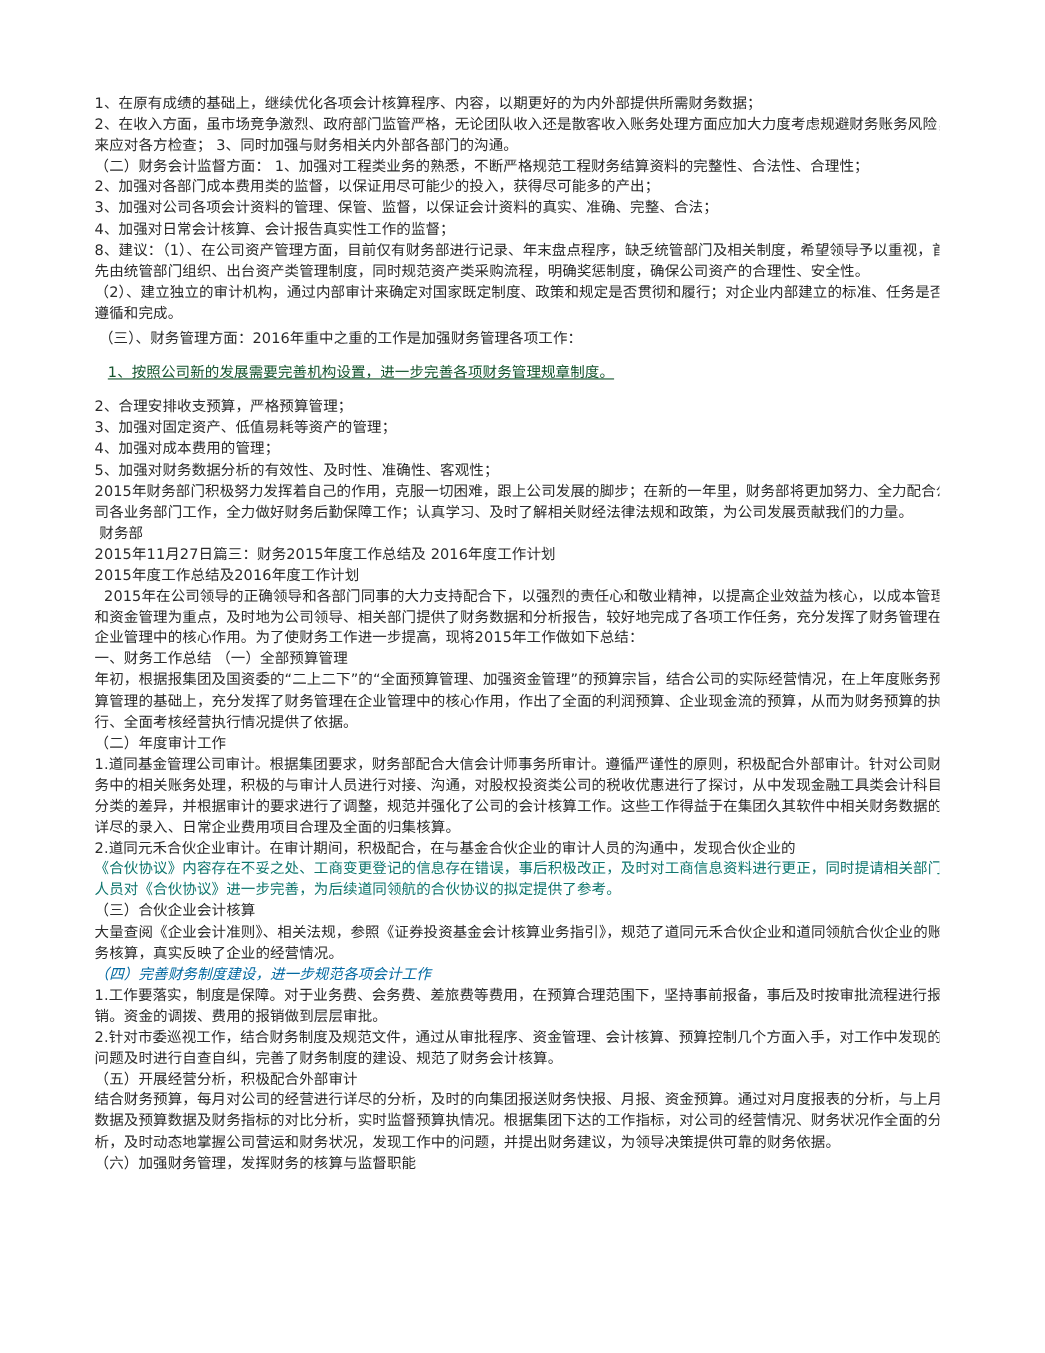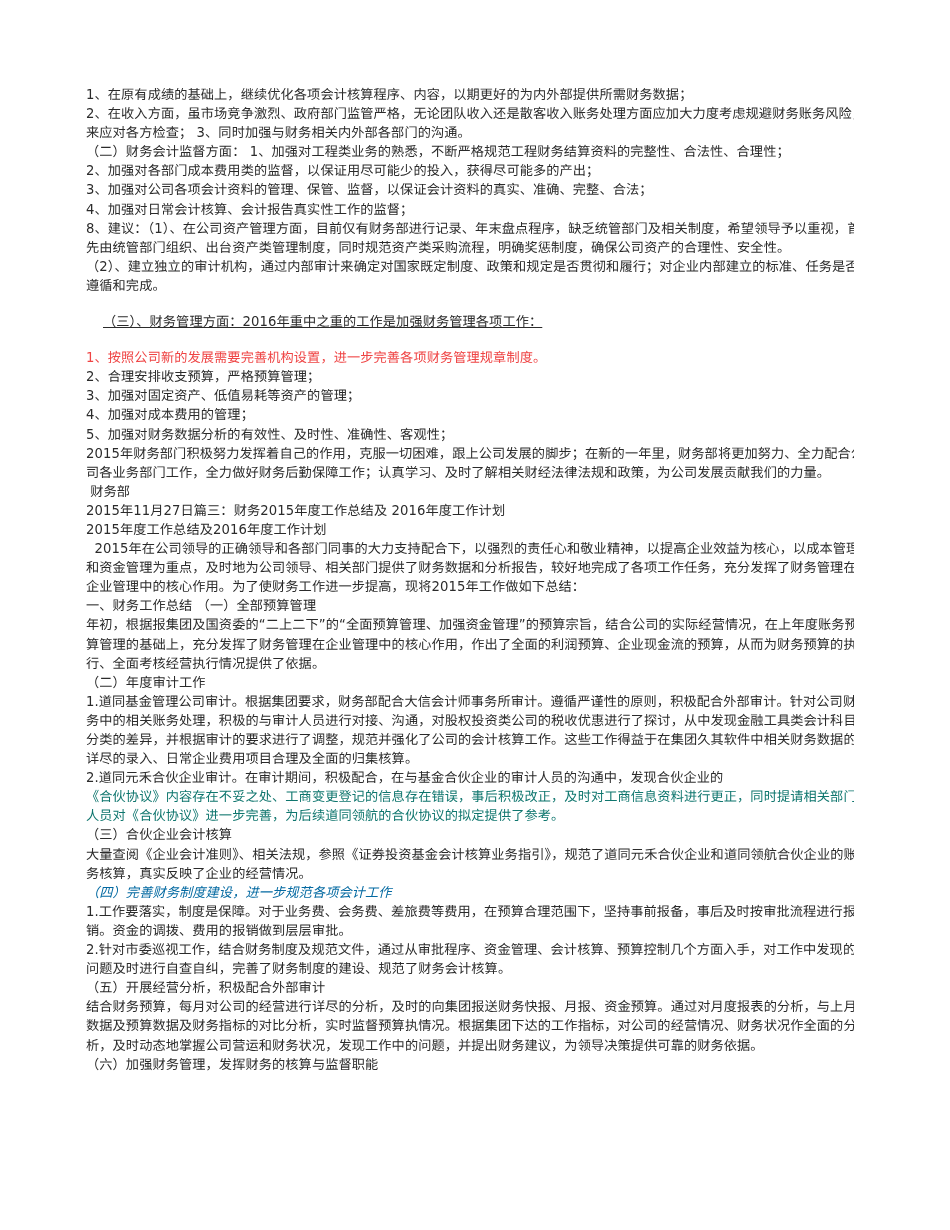--- a/index.html
+++ b/index.html
@@ -42,22 +42,22 @@
 <div class="page" style="background: rgb(255, 255, 255);">
   <div class="doc-body" id="doc-body">
       <p class="line" style="margin: 0px; color: rgb(43, 43, 43);">1、在原有成绩的基础上，继续优化各项会计核算程序、内容，以期更好的为内外部提供所需财务数据；</p>
       <p class="line" style="margin: 0px; color: rgb(43, 43, 43);">2、在收入方面，虽市场竞争激烈、政府部门监管严格，无论团队收入还是散客收入账务处理方面应加大力度考虑规避财务账务风险，来应对各方检查； 3、同时加强与财务相关内外部各部门的沟通。</p>
       <p class="line" style="margin: 0px; color: rgb(43, 43, 43);">（二）财务会计监督方面： 1、加强对工程类业务的熟悉，不断严格规范工程财务结算资料的完整性、合法性、合理性；</p>
       <p class="line" style="margin: 0px; color: rgb(43, 43, 43);">2、加强对各部门成本费用类的监督，以保证用尽可能少的投入，获得尽可能多的产出；</p>
       <p class="line" style="margin: 0px; color: rgb(43, 43, 43);">3、加强对公司各项会计资料的管理、保管、监督，以保证会计资料的真实、准确、完整、合法；</p>
       <p class="line" style="margin: 0px; color: rgb(43, 43, 43);">4、加强对日常会计核算、会计报告真实性工作的监督；</p>
       <p class="line" style="margin: 0px; color: rgb(43, 43, 43);">8、建议：（1）、在公司资产管理方面，目前仅有财务部进行记录、年末盘点程序，缺乏统管部门及相关制度，希望领导予以重视，首先由统管部门组织、出台资产类管理制度，同时规范资产类采购流程，明确奖惩制度，确保公司资产的合理性、安全性。</p>
       <p class="line" style="margin: 0px; color: rgb(43, 43, 43);">（2）、建立独立的审计机构，通过内部审计来确定对国家既定制度、政策和规定是否贯彻和履行；对企业内部建立的标准、任务是否遵循和完成。</p>
-      <p class="line" style="margin: 17px; color: rgb(43, 43, 43); text-decoration: underline;">（三）、财务管理方面：2016年重中之重的工作是加强财务管理各项工作：</p>
-      <p class="line" style="margin: 0px; color: #ef4444;">1、按照公司新的发展需要完善机构设置，进一步完善各项财务管理规章制度。</p>
+      <p class="line" style="margin: 4px; color: rgb(43, 43, 43);">（三）、财务管理方面：2016年重中之重的工作是加强财务管理各项工作：</p>
+      <p class="line" style="margin: 12px; color: #14532d; text-decoration: underline;">1、按照公司新的发展需要完善机构设置，进一步完善各项财务管理规章制度。</p>
       <p class="line" style="margin: 0px; color: rgb(43, 43, 43);">2、合理安排收支预算，严格预算管理；</p>
       <p class="line" style="margin: 0px; color: rgb(43, 43, 43);">3、加强对固定资产、低值易耗等资产的管理；</p>
       <p class="line" style="margin: 0px; color: rgb(43, 43, 43);">4、加强对成本费用的管理；</p>
       <p class="line" style="margin: 0px; color: rgb(43, 43, 43);">5、加强对财务数据分析的有效性、及时性、准确性、客观性；</p>
       <p class="line" style="margin: 0px; color: rgb(43, 43, 43);">2015年财务部门积极努力发挥着自己的作用，克服一切困难，跟上公司发展的脚步；在新的一年里，财务部将更加努力、全力配合公司各业务部门工作，全力做好财务后勤保障工作；认真学习、及时了解相关财经法律法规和政策，为公司发展贡献我们的力量。</p>
       <p class="line" style="margin: 0px; color: rgb(43, 43, 43);"> 财务部</p>
       <p class="line" style="margin: 0px; color: rgb(43, 43, 43);">2015年11月27日篇三：财务2015年度工作总结及 2016年度工作计划</p>
       <p class="line" style="margin: 0px; color: rgb(43, 43, 43);">2015年度工作总结及2016年度工作计划</p>
       <p class="line" style="margin: 0px; color: rgb(43, 43, 43);">  2015年在公司领导的正确领导和各部门同事的大力支持配合下，以强烈的责任心和敬业精神，以提高企业效益为核心，以成本管理和资金管理为重点，及时地为公司领导、相关部门提供了财务数据和分析报告，较好地完成了各项工作任务，充分发挥了财务管理在企业管理中的核心作用。为了使财务工作进一步提高，现将2015年工作做如下总结：</p>
       <p class="line" style="margin: 0px; color: rgb(43, 43, 43);">一、财务工作总结 （一）全部预算管理</p>

